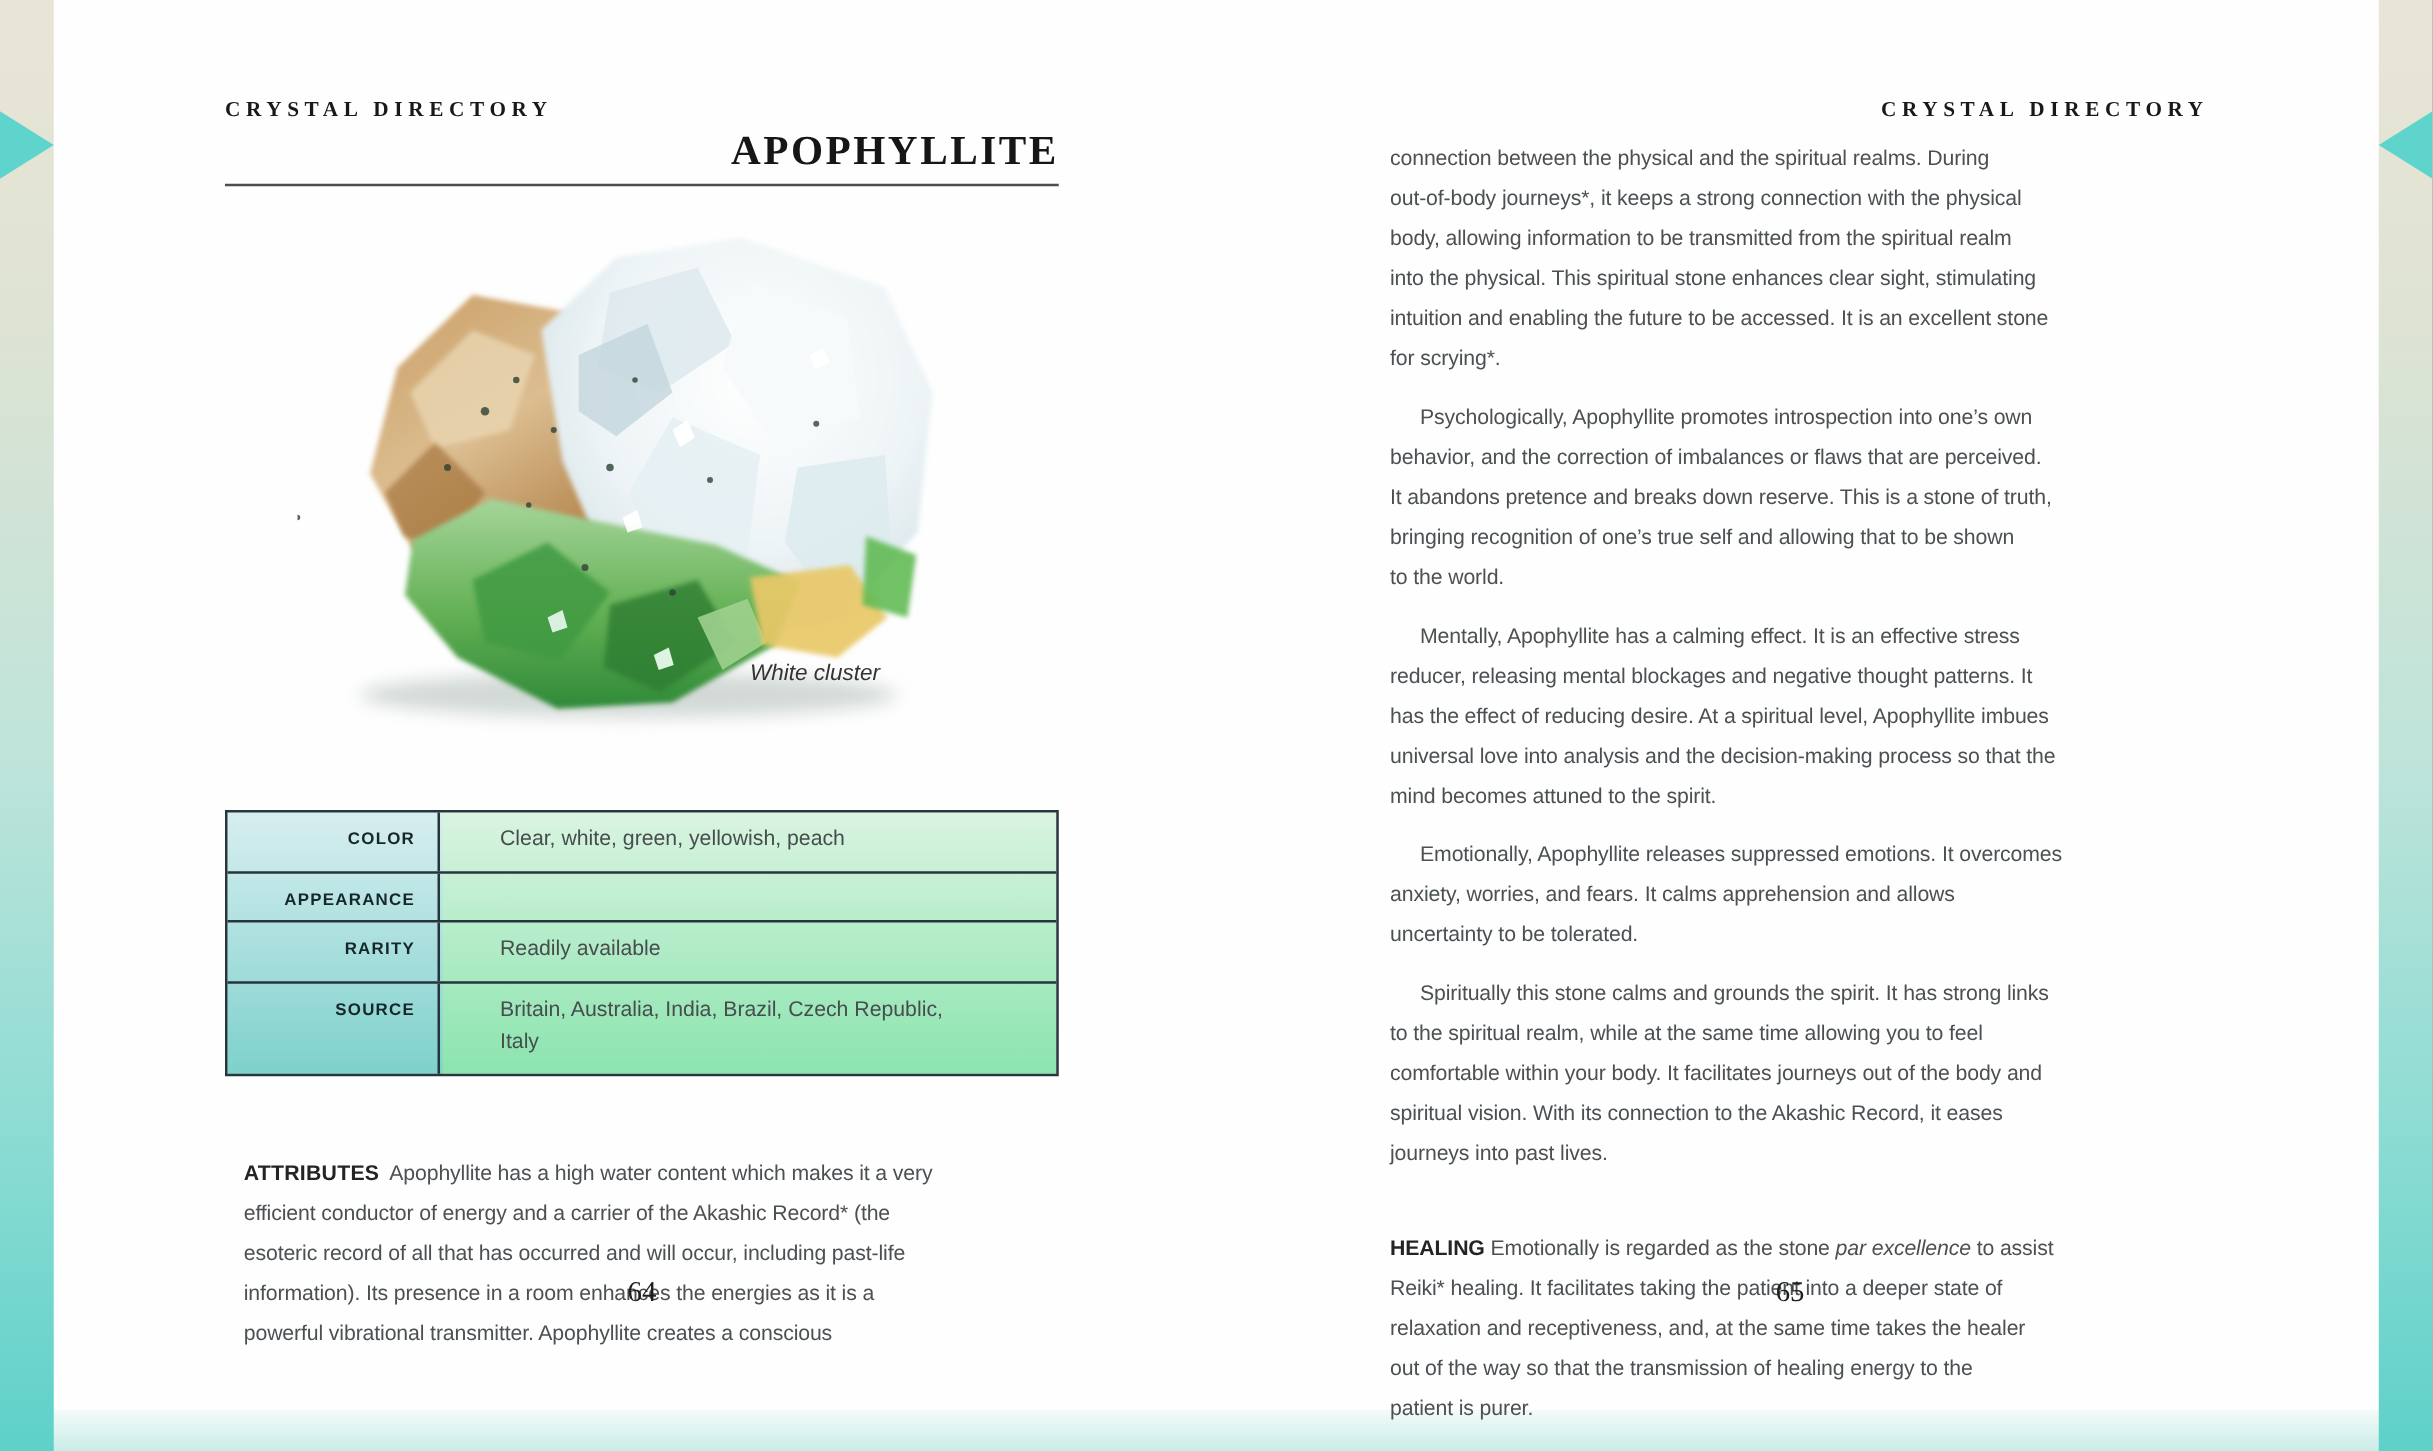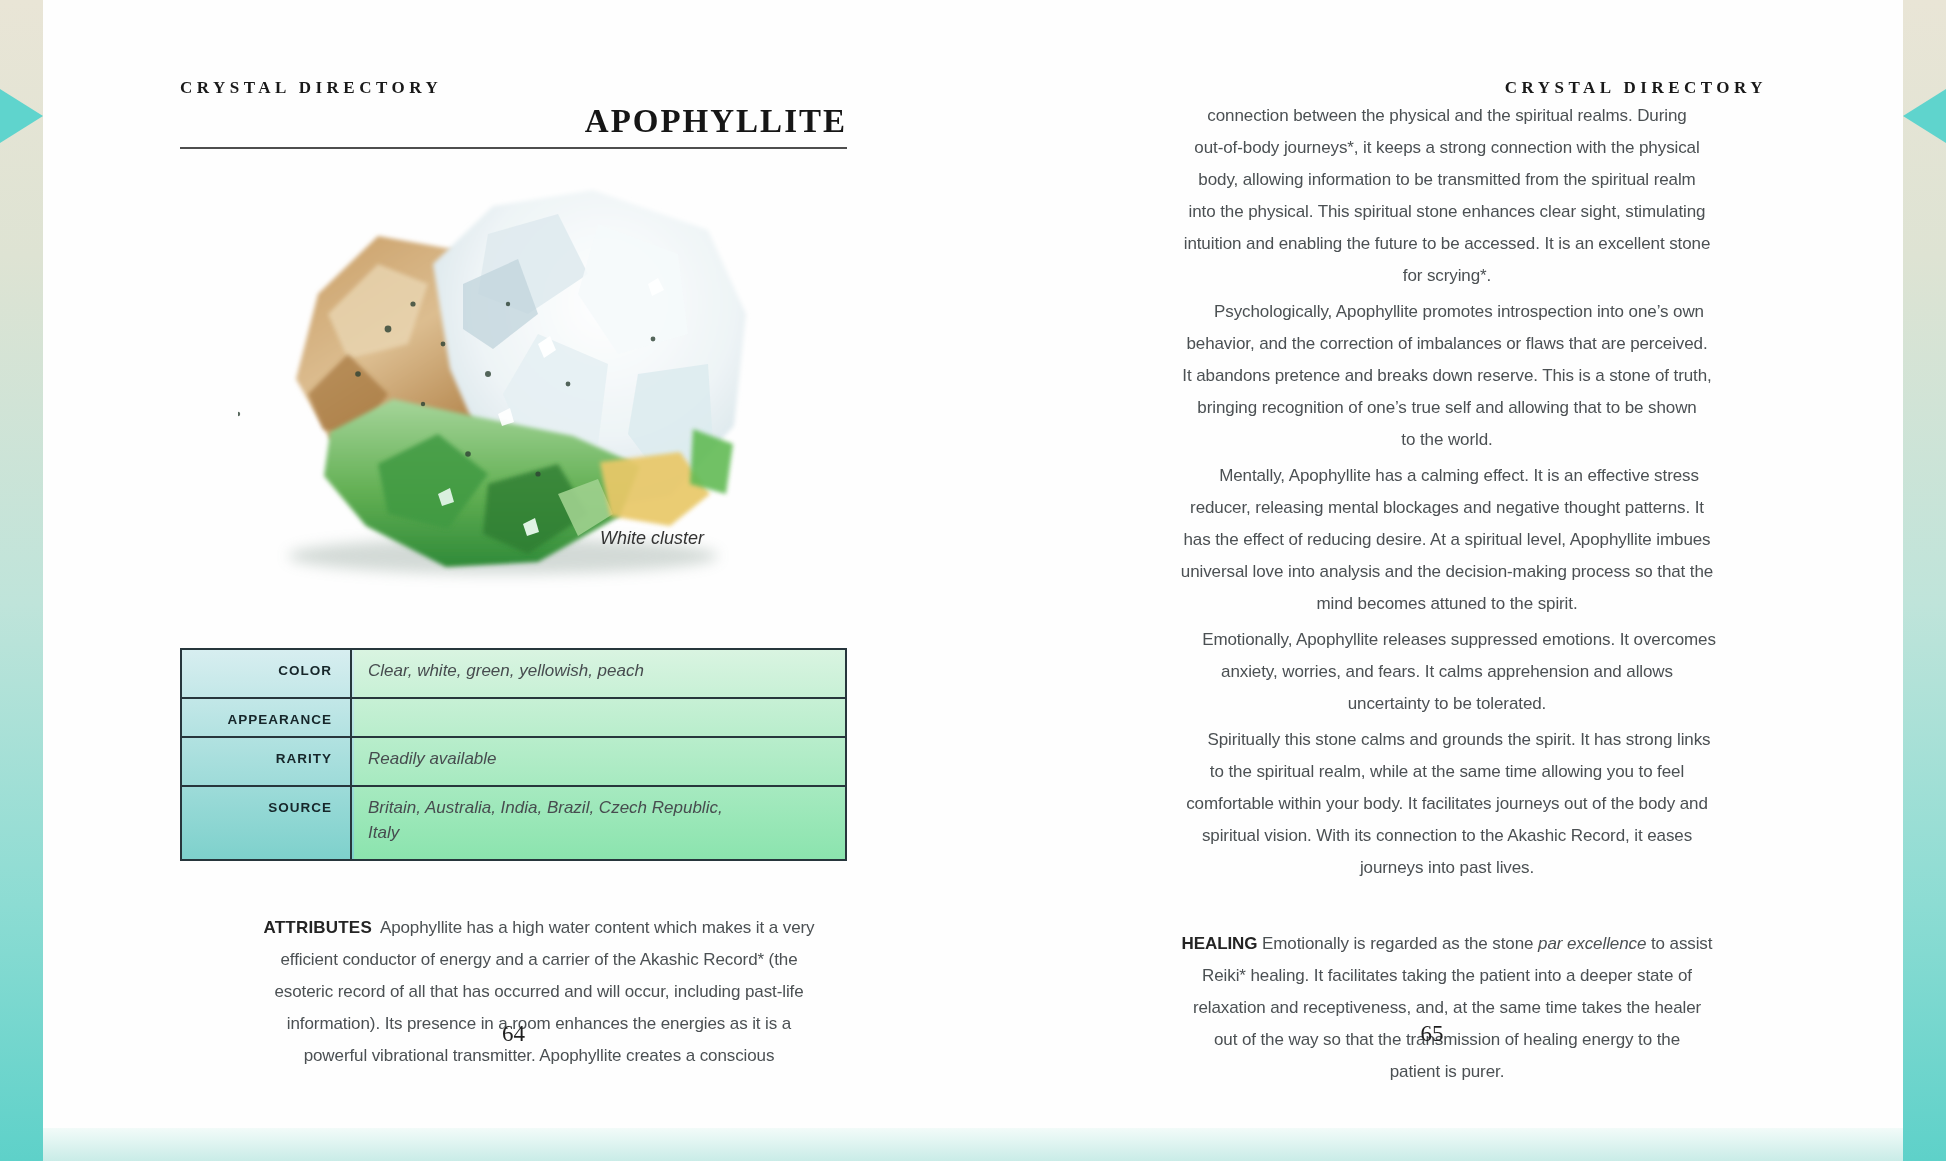--- a/index.html
+++ b/index.html
@@ -25,30 +25,30 @@
   .title-rule{position:absolute;left:180px;top:147px;width:667px;height:2px;background:#4e4e4e;}
 
   .crystal-wrap{position:absolute;left:238px;top:164px;}
   .image-caption{position:absolute;left:600px;top:528px;font-size:18px;font-style:italic;color:#333;}
 
   .spec-table{position:absolute;left:180px;top:648px;width:667px;box-sizing:border-box;
     border:2px solid #27363c;
     background:
       linear-gradient(180deg,#d7eef0 0%,#7ed1cc 100%) 0 0 / 172px 100% no-repeat,
       linear-gradient(180deg,#d9f4e1 0%,#8be4ae 100%);}
-  .spec-row{display:flex;border-bottom:2px solid #27363c;}
+  .spec-row{display:flex;border-bottom:2px solid #27363c;gap:32px;}
   .spec-row:last-child{border-bottom:none;}
   .spec-label{flex:0 0 170px;box-sizing:border-box;border-right:2px solid #27363c;
     text-align:right;padding:13px 18px 9px 0;font-weight:700;font-size:13.5px;
     letter-spacing:1px;color:#16262a;}
   .spec-value{flex:1;padding:8px 10px 14px 16px;font-size:17px;line-height:25px;
-    color:#474c4f;white-space:pre-line;font-style:italic;}
+    color:#474c4f;white-space:pre-line;}
   .row-tall .spec-value{min-height:48px;}
 
-  .body-par{margin:4px;font-size:17px;line-height:32px;color:#4b5053;white-space:pre-line;letter-spacing:-0.1px;text-align:center;}
+  .body-par{margin:15px;font-size:17px;line-height:32px;color:#4b5053;white-space:pre-line;letter-spacing:-0.1px;}
   .attributes-par{position:absolute;left:180px;top:908px;width:710px;}
   .lead-label,.b{font-weight:700;color:#242424;}
   .lead-label{margin-right:8px;letter-spacing:0.2px;}
   .i{font-style:italic;}
 
   .right-col{position:absolute;left:1097px;top:96px;width:700px;}
   .indent{text-indent:24px;}
   .healing-par{margin-top:44px;}
 
   .pagenum{position:absolute;top:1021px;font-family:"Liberation Serif",serif;

